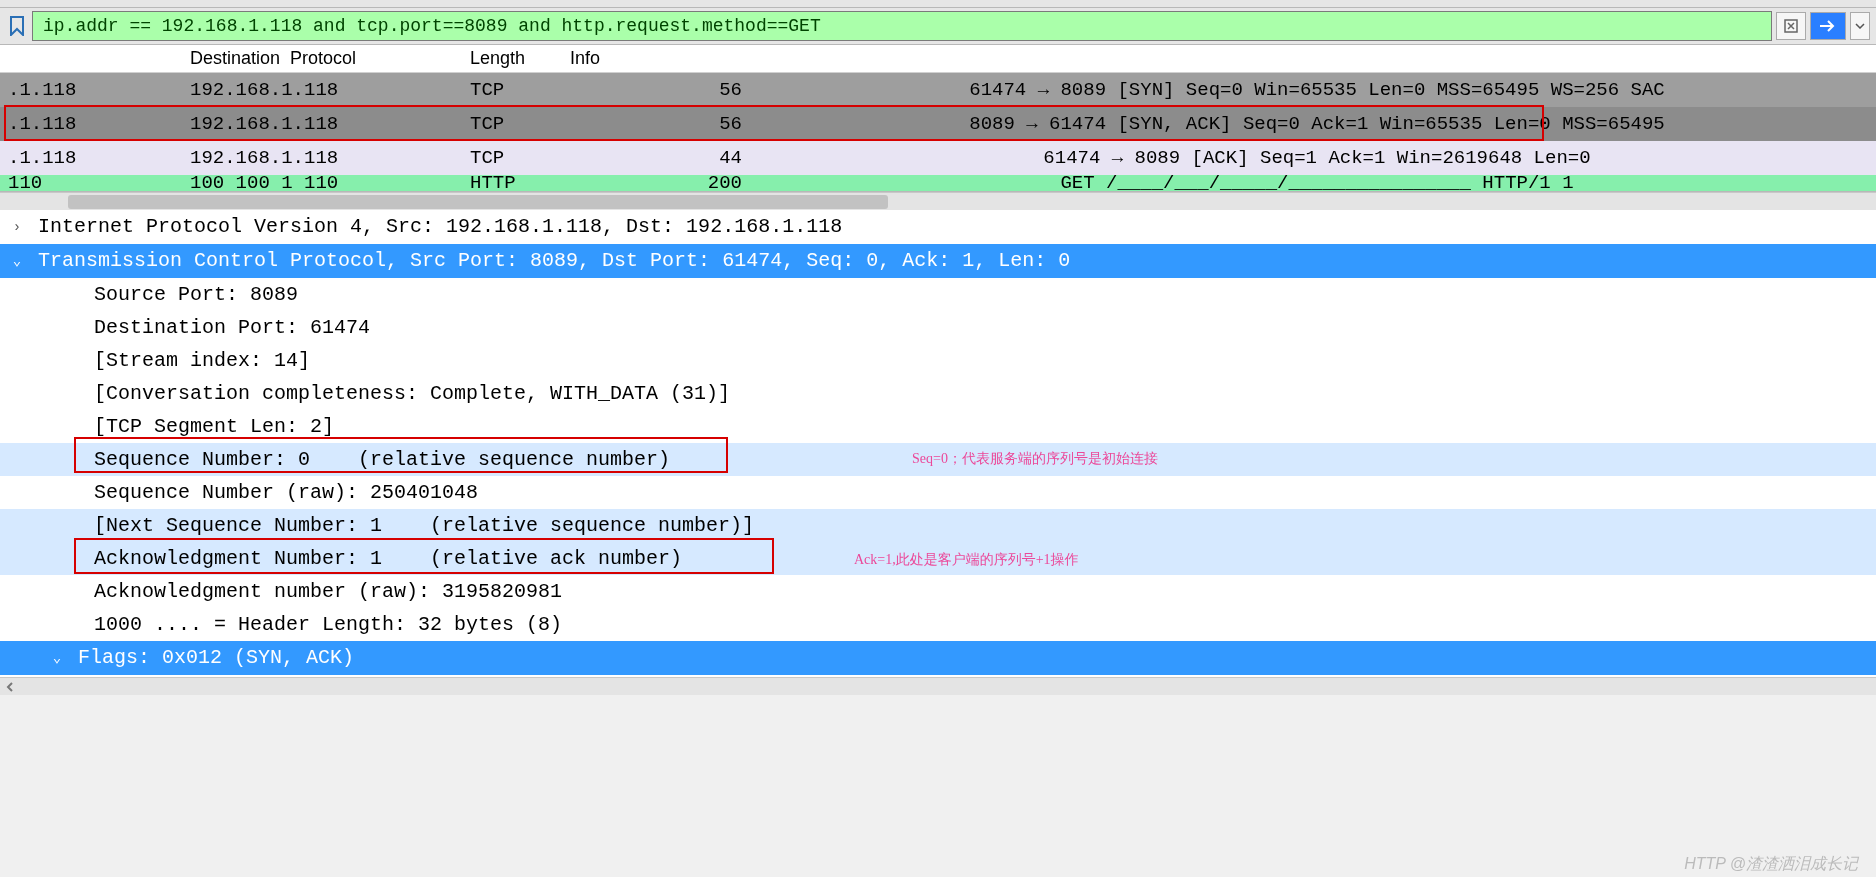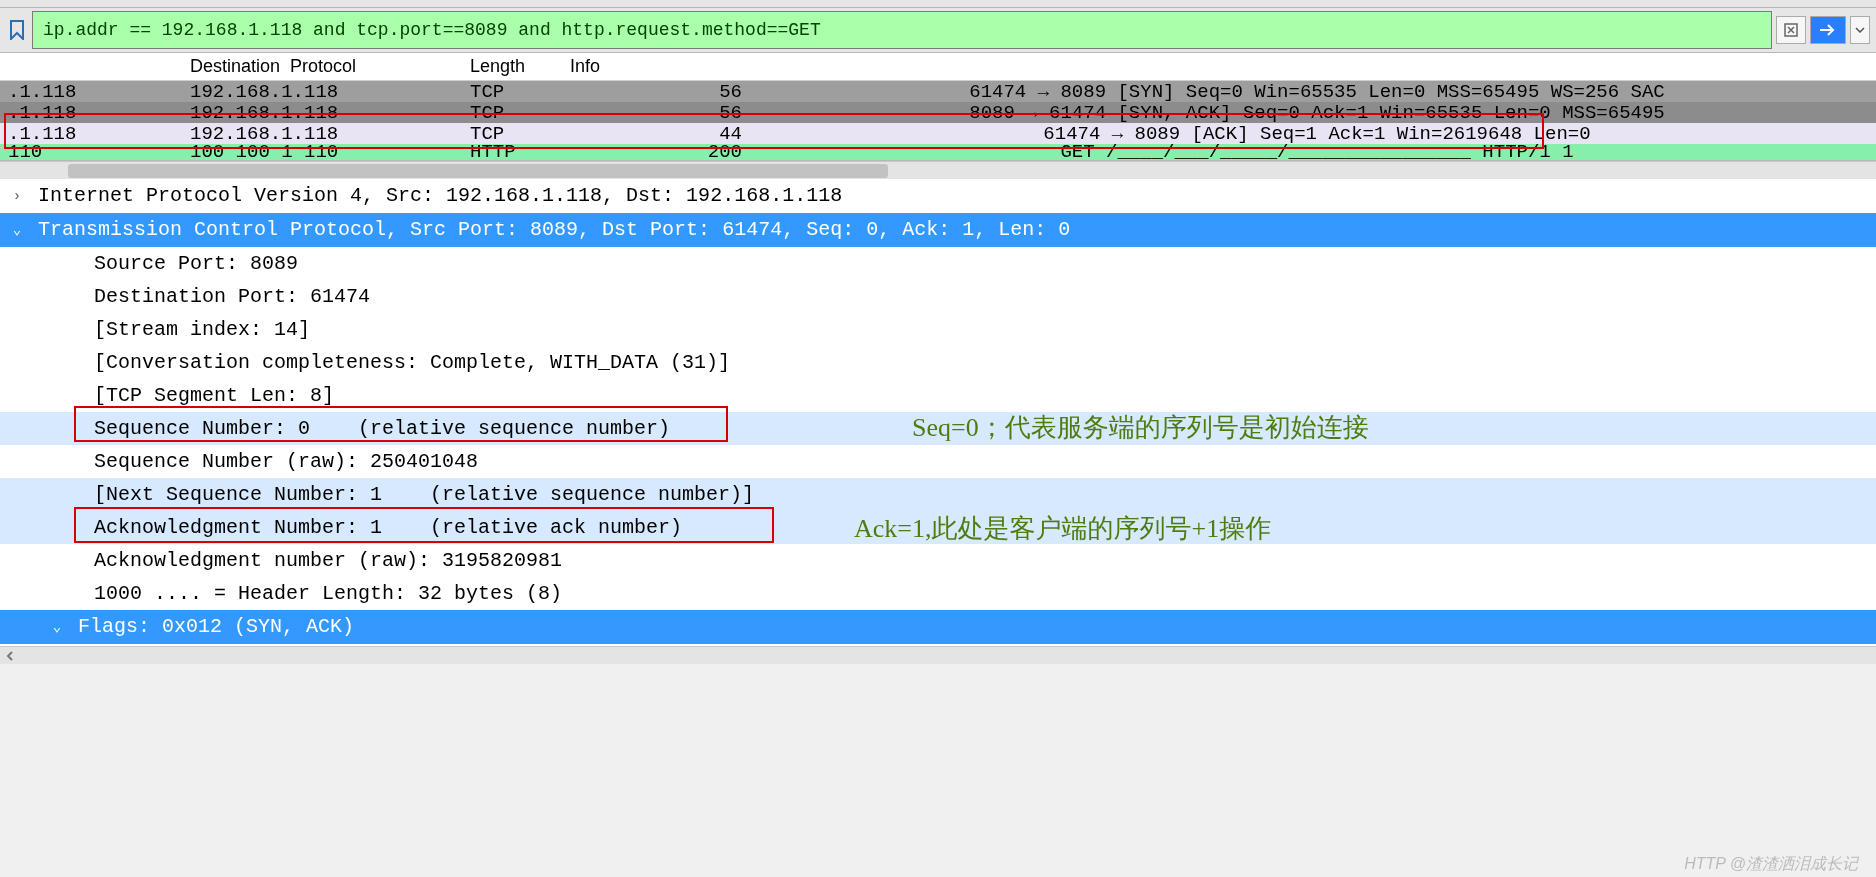--- a/index.html
+++ b/index.html
@@ -31,21 +31,21 @@
   }
   .bookmark-icon svg { width: 16px; height: 20px; }
   .filter-input {
     flex: 1;
     background: #aaffaa;
     border: 1px solid #7a7a7a;
     padding: 4px 10px;
     font-family: inherit;
     font-size: 18px;
     color: #004400;
-    height: 38px;
+    height: 30px;
   }
   .btn {
     background: #f6f6f6;
     border: 1px solid #aaa;
     width: 30px; height: 28px;
     display: flex; align-items: center; justify-content: center;
     cursor: pointer;
   }
   .btn-arrow { background: #2a7fff; color: #fff; width: 36px; }
   .btn-dropdown { width: 20px; }
@@ -63,21 +63,21 @@
     font-size: 18px;
     height: 28px;
     align-items: center;
   }
   .col-dest { width: 280px; padding-left: 190px; }
   .col-proto { width: 180px; padding-left: 10px; }
   .col-len { width: 100px; padding-left: 10px; }
   .col-info { flex: 1; padding-left: 10px; }
   .prow {
     display: flex;
-    height: 21px;
+    height: 34px;
     align-items: center;
     font-size: 19px;
     white-space: nowrap;
     position: relative;
   }
   .prow .c1 { width: 190px; padding-left: 8px; }
   .prow .c2 { width: 280px; }
   .prow .c3 { width: 180px; }
   .prow .c4 { width: 100px; text-align: right; padding-right: 8px; }
   .prow .c5 { flex: 1; padding-left: 8px; overflow: hidden; text-align: center; }
@@ -126,23 +126,23 @@
   .tree-caret.sel { color: #fff; }
   .indent1 { padding-left: 48px; }
   .indent2 { padding-left: 94px; }
   .red-box {
     position: absolute;
     border: 2px solid #d60000;
     pointer-events: none;
   }
   .anno {
     position: absolute;
-    color: #4d7c0f;
+    color: #ec4899;
     font-family: "SimSun", serif;
-    font-size: 26px;
+    font-size: 14px;
     white-space: nowrap;
   }
   .bottom-scroll {
     background: #e4e4e4;
     height: 18px;
     position: relative;
     border-top: 1px solid #c8c8c8;
   }
   .watermark {
     position: absolute;
@@ -228,21 +228,21 @@
   <div class="hscroll-thumb" style="left:68px; width:820px;"></div>
 </div>
 
 <div class="detail-pane" style="height:467px;">
   <div class="drow"><span class="tree-caret">›</span> <span>Internet Protocol Version 4, Src: 192.168.1.118, Dst: 192.168.1.118</span></div>
   <div class="drow sel"><span class="tree-caret sel">⌄</span> <span>Transmission Control Protocol, Src Port: 8089, Dst Port: 61474, Seq: 0, Ack: 1, Len: 0</span></div>
   <div class="drow indent2"><span>Source Port: 8089</span></div>
   <div class="drow indent2"><span>Destination Port: 61474</span></div>
   <div class="drow indent2"><span>[Stream index: 14]</span></div>
   <div class="drow indent2"><span>[Conversation completeness: Complete, WITH_DATA (31)]</span></div>
-  <div class="drow indent2"><span>[TCP Segment Len: 8]</span></div>
+  <div class="drow indent2"><span>[TCP Segment Len: 2]</span></div>
   <div class="drow hl indent2"><span>Sequence Number: 0    (relative sequence number)</span></div>
   <div class="drow indent2"><span>Sequence Number (raw): 250401048</span></div>
   <div class="drow hl indent2"><span>[Next Sequence Number: 1    (relative sequence number)]</span></div>
   <div class="drow hl indent2"><span>Acknowledgment Number: 1    (relative ack number)</span></div>
   <div class="drow indent2"><span>Acknowledgment number (raw): 3195820981</span></div>
   <div class="drow indent2"><span>1000 .... = Header Length: 32 bytes (8)</span></div>
   <div class="drow sel indent1"><span class="tree-caret sel">⌄</span> <span>Flags: 0x012 (SYN, ACK)</span></div>
 
   <div class="red-box" style="left:74px; top:227px; width:654px; height:36px;"></div>
   <div class="red-box" style="left:74px; top:328px; width:700px; height:36px;"></div>

